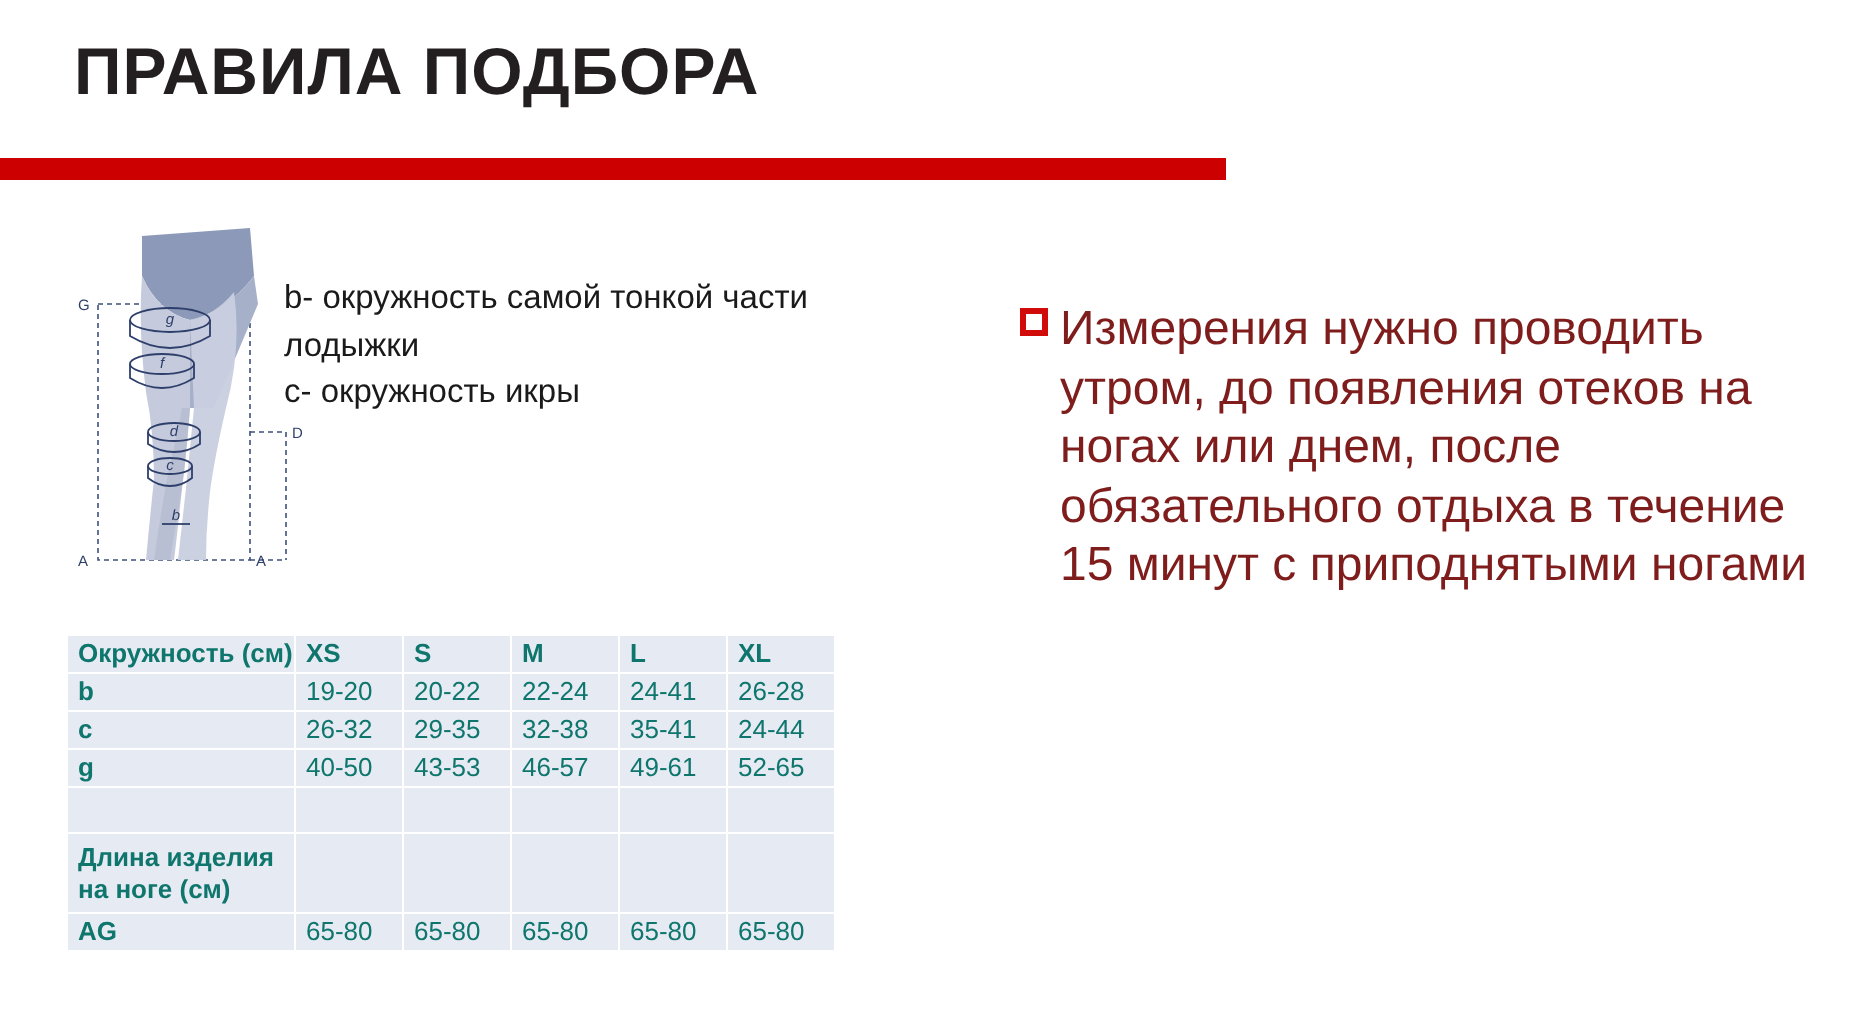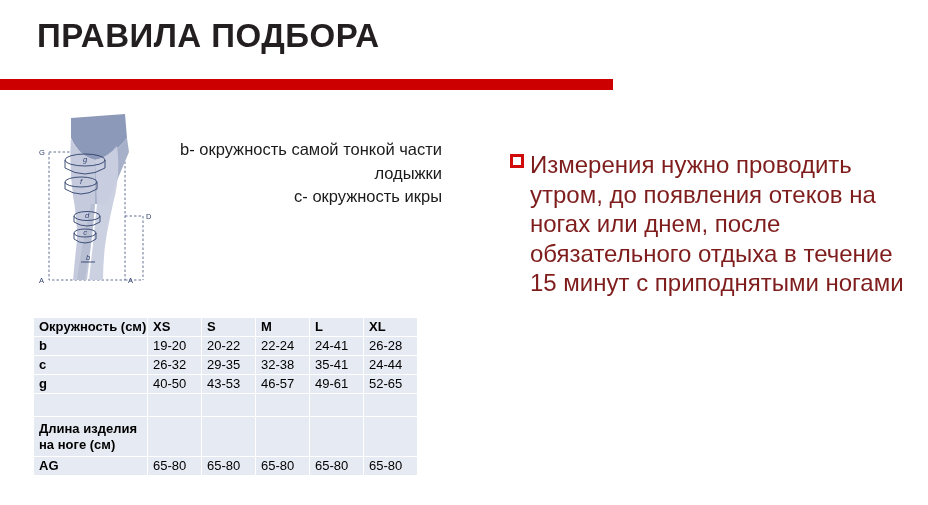--- a/index.html
+++ b/index.html
@@ -50,21 +50,21 @@
   
   #measure-legend {
     position: absolute;
     left: 142px;
     top: 138px;
     width: 300px;
     font-size: 16.5px;
     line-height: 23.5px;
     color: #1a1a1a;
   }
-  #measure-legend .legend-line { white-space: normal; text-align: right; }
+  #measure-legend .legend-line { white-space: normal; }
 
   
   #note-block {
     position: absolute;
     left: 509px;
     top: 150px;
     width: 400px;
   }
   #note-bullet {
     position: absolute;
@@ -85,21 +85,21 @@
 
   
   #size-table {
     position: absolute;
     left: 33px;
     top: 317px;
     width: 384px;
     border-collapse: collapse;
     table-layout: fixed;
     font-size: 13px;
-    color: #000000;
+    color: #0f766e;
     background: #ffffff;
   }
   #size-table td, #size-table th {
     background: #e6eaf2;
     border: 1px solid #ffffff;
     padding: 1px 0 1px 5px;
     text-align: left;
     vertical-align: top;
     font-weight: normal;
     line-height: 16px;

